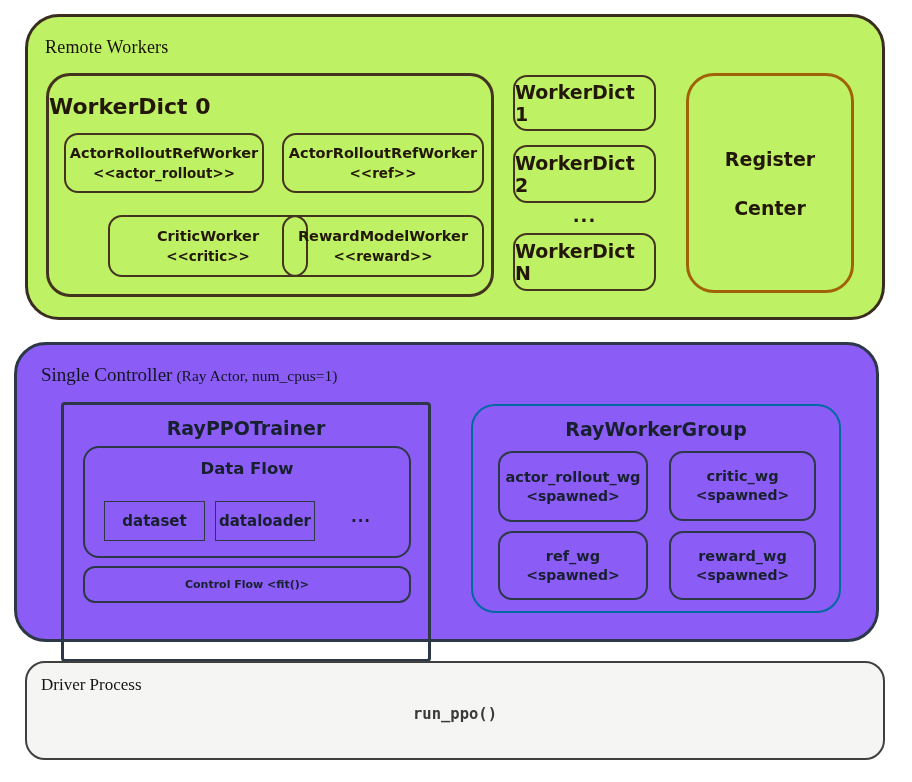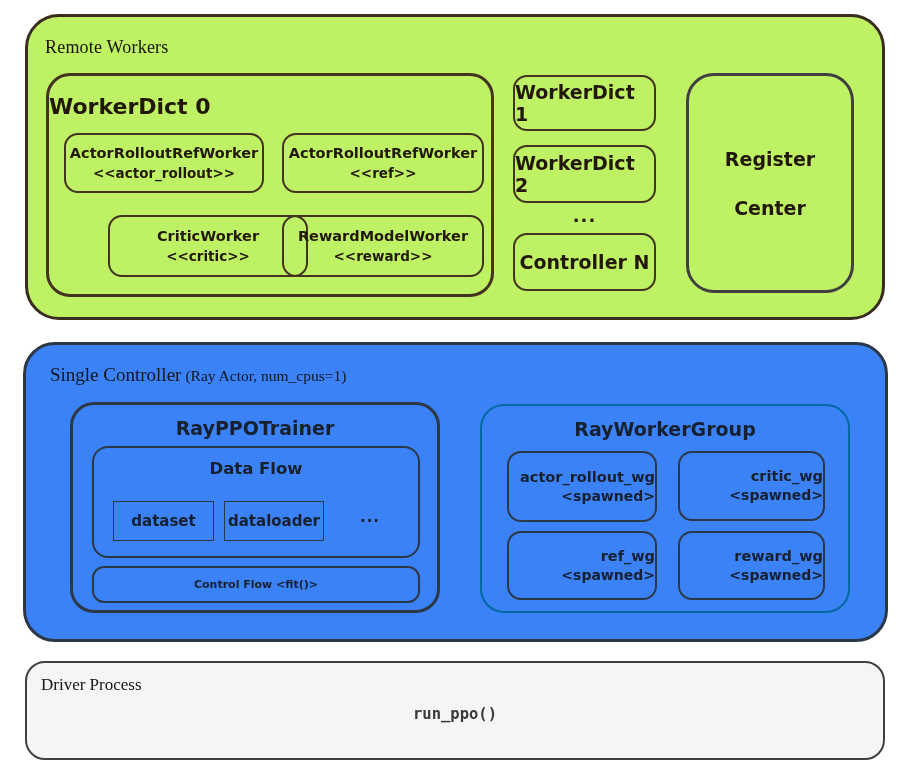--- a/index.html
+++ b/index.html
@@ -48,37 +48,37 @@
   }
   .wd1 { top: 58px;  height: 56px; }
   .wd2 { top: 128px; height: 58px; }
   .wdn { top: 216px; height: 58px; }
   .wd-ellipsis {
     left: 485px; top: 188px; width: 143px; text-align: center;
     font-size: 18px; font-weight: bold; color: #231708; letter-spacing: 1px;
   }
   .register {
     left: 658px; top: 56px; width: 168px; height: 220px;
-    border: 3px solid #404040; border-radius: 28px;
+    border: 3px solid #a16207; border-radius: 28px;
     display: flex; flex-direction: column; align-items: center; justify-content: center;
     gap: 27px; font-size: 19px; font-weight: bold; color: #231708;
   }
 
   
   .controller {
-    left: 23px; top: 342px; width: 865px; height: 300px;
-    background: #3b82f6; border: 3px solid #2c3847; border-radius: 32px;
+    left: 14px; top: 342px; width: 865px; height: 300px;
+    background: #8b5cf6; border: 3px solid #2c3847; border-radius: 32px;
   }
   .controller-title { left: 24px; top: 19px; color: #10161f; }
   .controller-title .main { font-size: 19px; }
   .controller-title .sub  { font-size: 15.5px; }
 
   .trainer {
-    left: 44px; top: 57px; width: 370px; height: 211px;
-    border: 3px solid #2c3847; border-radius: 24px;
+    left: 44px; top: 57px; width: 370px; height: 260px;
+    border: 3px solid #2c3847; border-radius: 4px;
   }
   .blue-box-title {
     left: 0; top: 12px; width: 100%; text-align: center;
     font-size: 19px; font-weight: bold; color: #17202e;
   }
   .dataflow {
     left: 19px; top: 41px; width: 328px; height: 112px;
     border: 2.5px solid #2c3847; border-radius: 16px;
   }
   .dataflow-title {
@@ -101,21 +101,21 @@
     border: 2.5px solid #2c3847; border-radius: 12px;
     display: flex; align-items: center; justify-content: center;
     font-size: 11px; font-weight: bold; color: #17202e;
   }
   .wgroup {
     left: 454px; top: 59px; width: 370px; height: 209px;
     border: 2px solid #0369a1; border-radius: 24px;
   }
   .wg-box {
     border: 2.5px solid #2c3847; border-radius: 14px;
-    display: flex; flex-direction: column; align-items: flex-end; justify-content: center;
+    display: flex; flex-direction: column; align-items: center; justify-content: center;
     text-align: center; color: #17202e; line-height: 1.4;
   }
   .wg-name  { font-size: 14.5px; font-weight: bold; }
   .wg-state { font-size: 14px; font-weight: bold; }
   .wg-1 { left: 25px;  top: 45px;  width: 150px; height: 71px; }
   .wg-2 { left: 196px; top: 45px;  width: 147px; height: 70px; }
   .wg-3 { left: 25px;  top: 125px; width: 150px; height: 69px; }
   .wg-4 { left: 196px; top: 125px; width: 147px; height: 69px; }
 
   
@@ -152,21 +152,21 @@
     </div>
     <div class="abs comic worker-box wbox-4">
       <span class="worker-name">RewardModelWorker</span>
       <span class="worker-st">&lt;&lt;reward&gt;&gt;</span>
     </div>
   </div>
 
   <div class="abs comic wd-small wd1">WorkerDict 1</div>
   <div class="abs comic wd-small wd2">WorkerDict 2</div>
   <div class="abs comic wd-ellipsis">...</div>
-  <div class="abs comic wd-small wdn">Controller N</div>
+  <div class="abs comic wd-small wdn">WorkerDict N</div>
 
   <div class="abs comic register">
     <span>Register</span>
     <span>Center</span>
   </div>
 </div>
 
 <div class="abs controller">
   <div class="abs serif controller-title">
     <span class="main">Single Controller</span>

